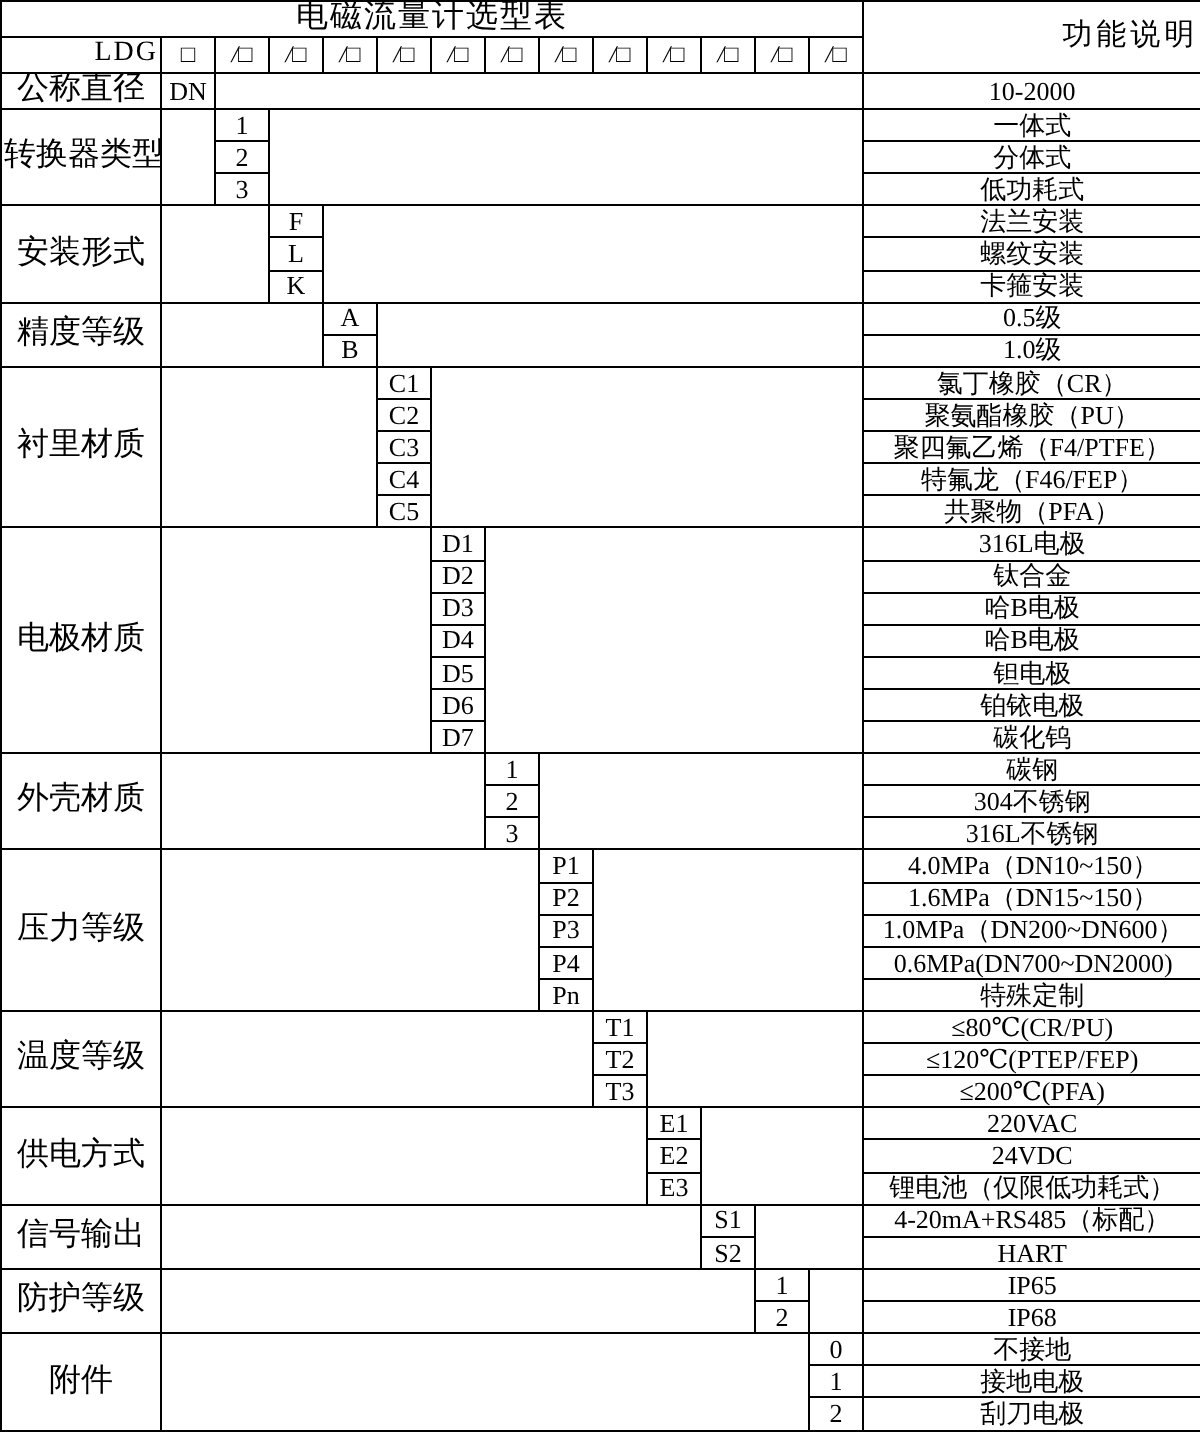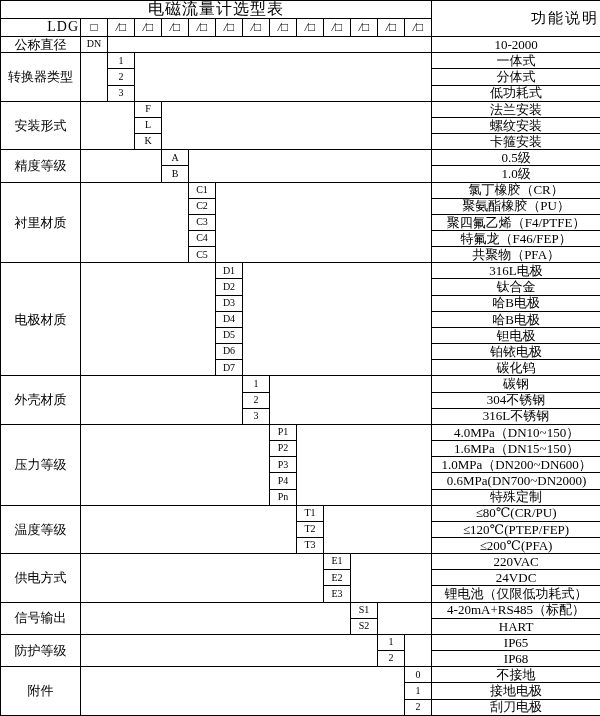--- a/index.html
+++ b/index.html
@@ -25,24 +25,24 @@
     overflow: hidden;
     font-size: 13px;
     line-height: 1.05;
     padding: 0 1px;
   }
   tr { height: 16px; }
   tr.r-title { height: 17px; }
   tr.r-ldg { height: 18px; }
   td.title-cell { font-size: 16px; letter-spacing: 1px; }
   td.desc-head { font-size: 15px; letter-spacing: 2px; text-align: right; }
-  td.cat-label { font-size: 13px; }
+  td.cat-label { font-size: 16px; }
   td.ldg-cell { text-align: right; padding-left: 9px; font-size: 14px; letter-spacing: 1px; }
   td.box-cell, td.slot-cell { font-style: italic; font-size: 12px; padding: 0; }
-  td.code-cell { font-size: 10px; }
+  td.code-cell { font-size: 13px; }
   td.desc-cell { font-size: 13px; }
   td.desc-cell.left { text-align: center; padding-left: 2px; }
   td.fill-cell { background: #fff; }
 </style>
 </head>
 <body>
 
 <div class="page">
   <table class="sel" id="sel-table">
     <colgroup id="sel-cols">

